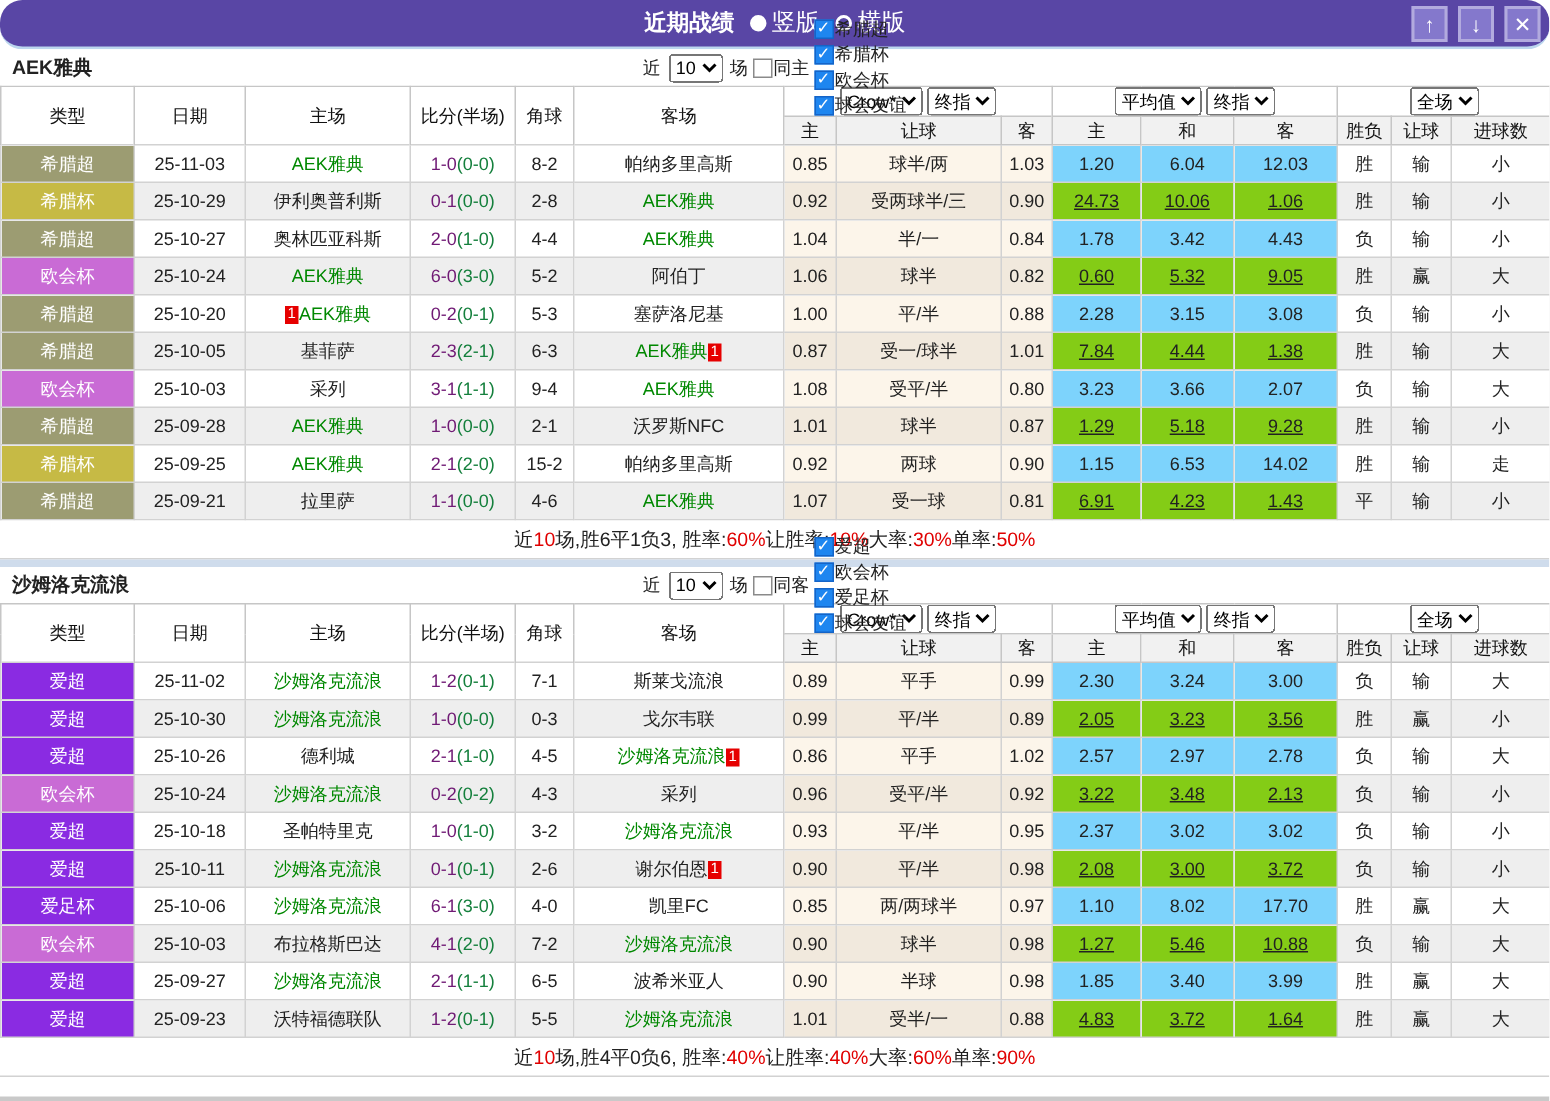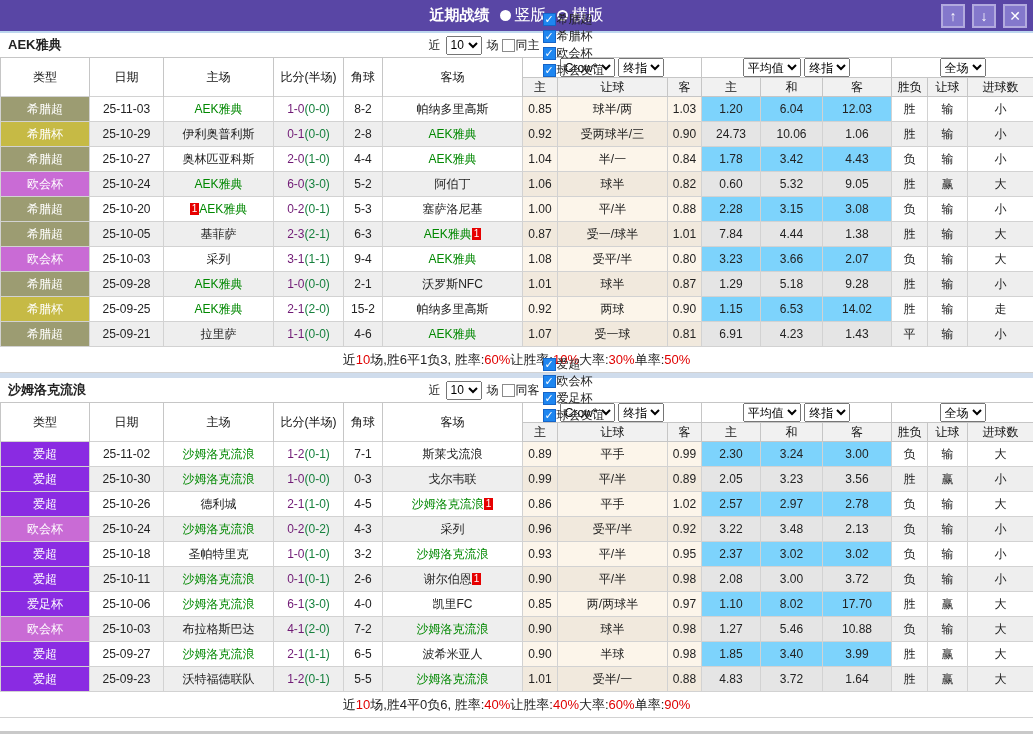--- a/index.html
+++ b/index.html
@@ -1,21 +1,21 @@
 <!DOCTYPE html>
 <html><head>
 <meta charset="utf-8">
 <style>
   * { margin:0; padding:0; box-sizing:border-box; }
   body { font-family:"Liberation Sans","DejaVu Sans",sans-serif; background:#fff; }
   .app { width:1033px; height:734px; border-bottom:3px solid #c9c9c9; background:#fff; overflow:hidden; }
 
   
   .titlebar { position:relative; height:33px; background:#5946a5; border-bottom:2px solid #bcd6ee;
-              display:flex; align-items:center; justify-content:center; }
+              display:flex; align-items:center; justify-content:center;border-radius:15px; }
   .title-group { display:flex; align-items:center; gap:10px; }
   .title-text { color:#fff; font-size:15px; font-weight:bold; }
   .radio-item { display:flex; align-items:center; gap:4px; color:#fff; font-size:16px; cursor:pointer; }
   .radio-dot { width:11px; height:11px; border-radius:50%; border:2px solid #fff; background:transparent; display:inline-block; }
   .radio-dot.on { background:#fff; }
   .titlebar-btns { position:absolute; right:6px; top:4px; display:flex; gap:7px; }
   .tb-btn { width:24px; height:24px; background:#8478cc; border:2px solid #b2aade; color:#fff;
             font-size:14px; font-weight:bold; display:flex; align-items:center; justify-content:center; cursor:pointer; }
 
   
@@ -33,21 +33,21 @@
   .grid th, .grid td { border:1px solid #d2d2d2; text-align:center; overflow:hidden; white-space:nowrap; }
   .grid thead th { background:#f1f1f1; border-color:#c6c6c6; font-weight:normal; color:#111; height:19px; }
   .grid thead .dd-row th { background:#fff; border-bottom:none; }
   .grid thead select { font-size:12px; height:19px; max-width:95%; }
   .grid td { height:25px; color:#222; }
   tr.odd td { background:#fff; }
   tr.even td { background:#eeeeee; }
   tr.odd td.crow { background:#fcf5ea; }
   tr.even td.crow { background:#f1e9dd; }
   tr.odd td.avg { background:#7dd3fc; }
-  tr.even td.avg { background:#e5e5e5; }
+  tr.even td.avg { background:#84cc16;text-decoration:underline; }
   td.type-cell { color:#fff; }
   .t-green { color:#008800; }
   .score-main { color:#701a75; }
   .score-half { color:#15803d; }
   .res-red { color:#d90000; } .res-blue { color:#2230c8; } .res-green { color:#008800; }
   .card { display:inline-block; background:#e60000; color:#fff; font-size:10px; line-height:12px;
           padding:0 2px; vertical-align:1px; }
 
   
   .summary { height:26px; display:flex; align-items:center; justify-content:center; font-size:13px;

